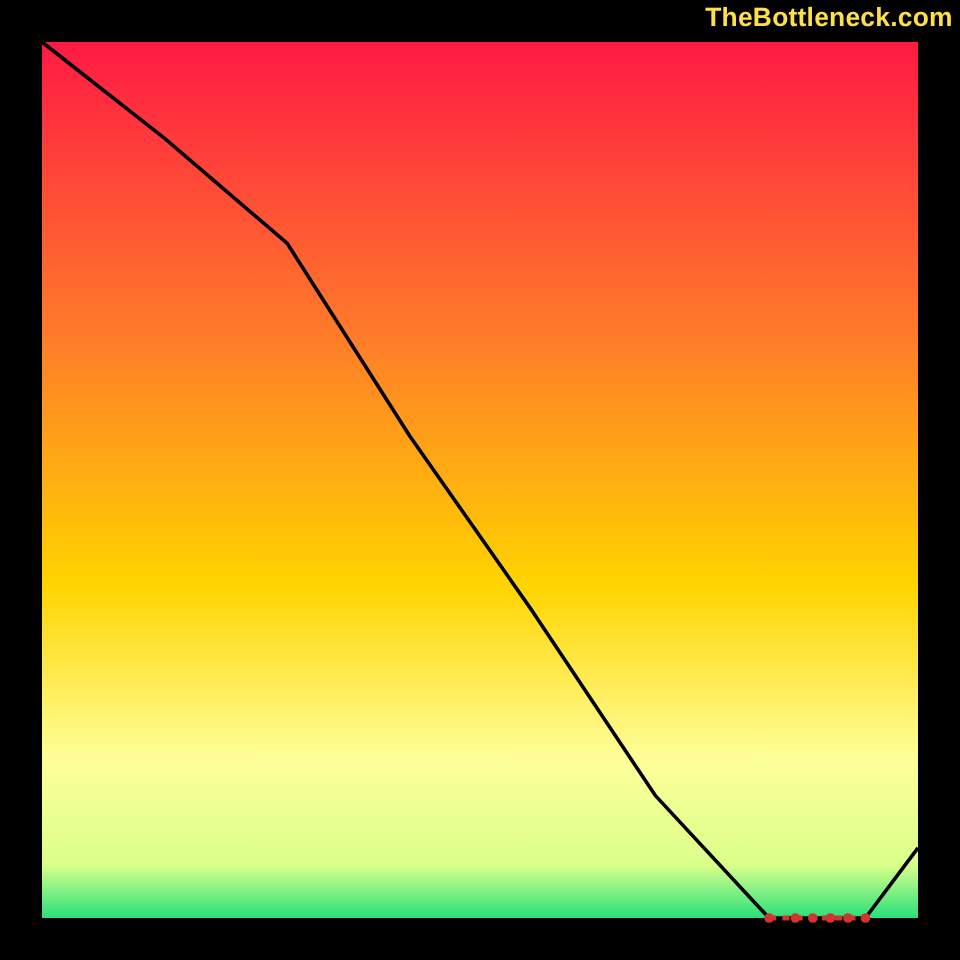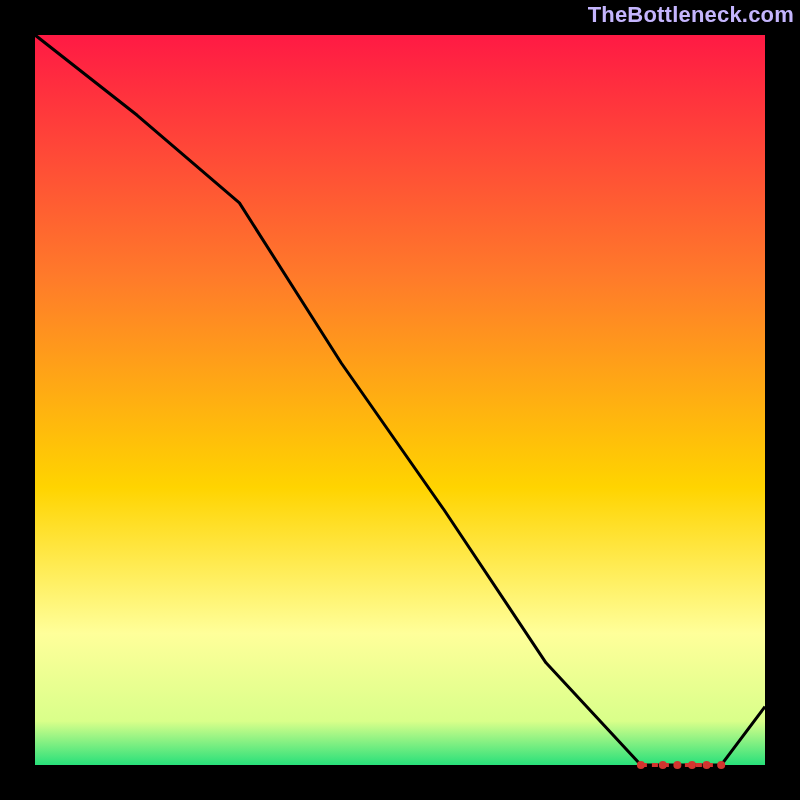--- a/index.html
+++ b/index.html
@@ -14,21 +14,21 @@
   .frame {
     position: relative;
     width: 800px;
     height: 800px;
     background: #000;
   }
   .watermark {
     position: absolute;
     top: 2px;
     right: 6px;
-    color: #c4b5fd;
+    color: #fde047;
     font-size: 22px;
     font-weight: 600;
     letter-spacing: 0.2px;
     user-select: none;
   }
   svg {
     position: absolute;
     top: 0;
     left: 0;
   }

